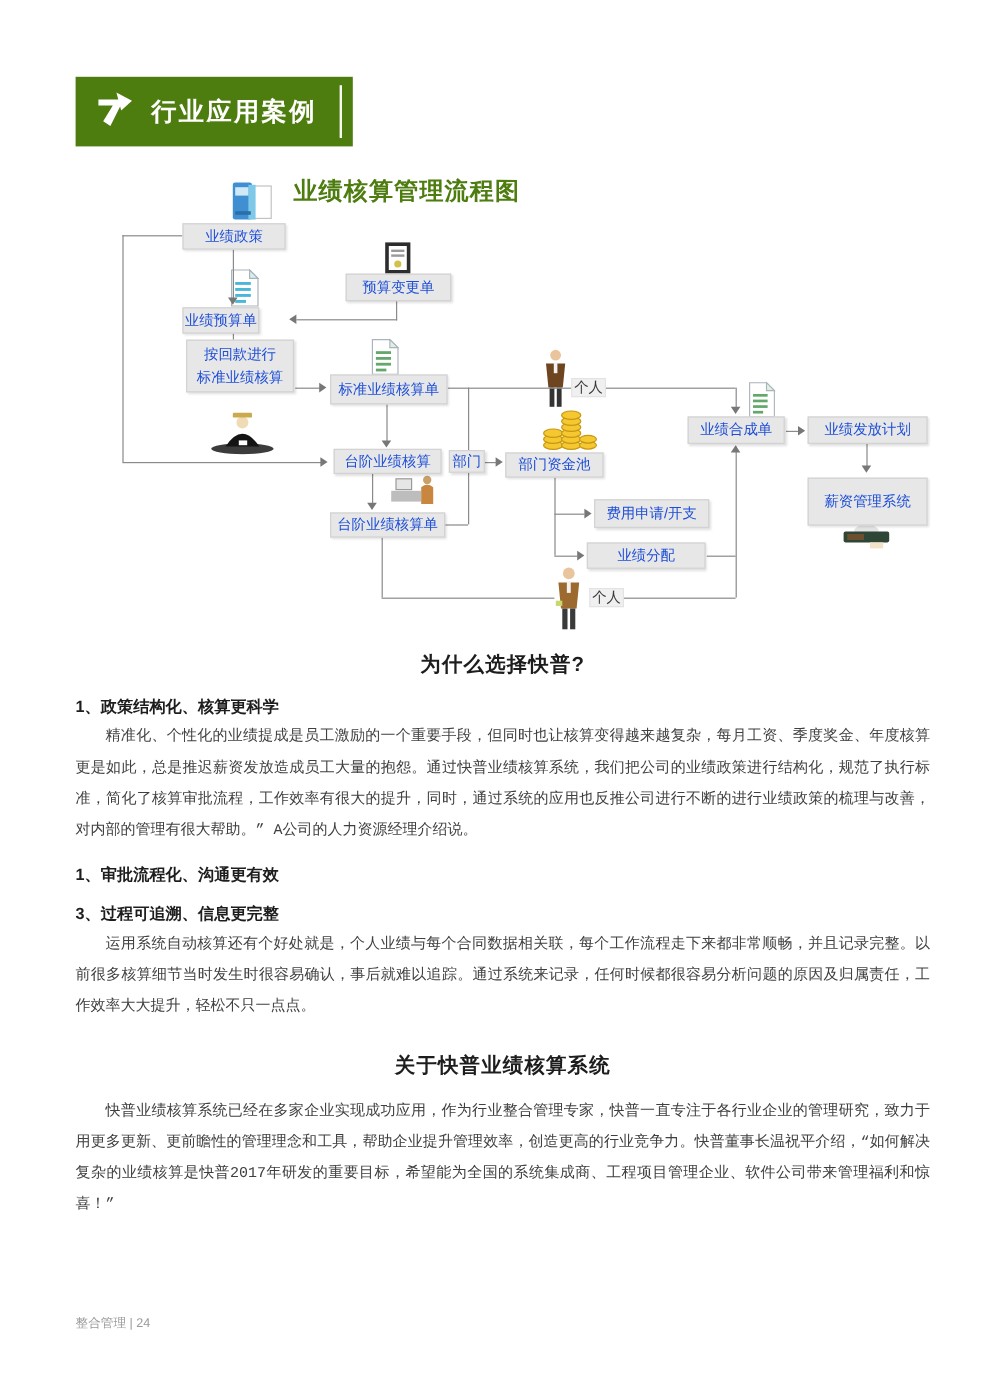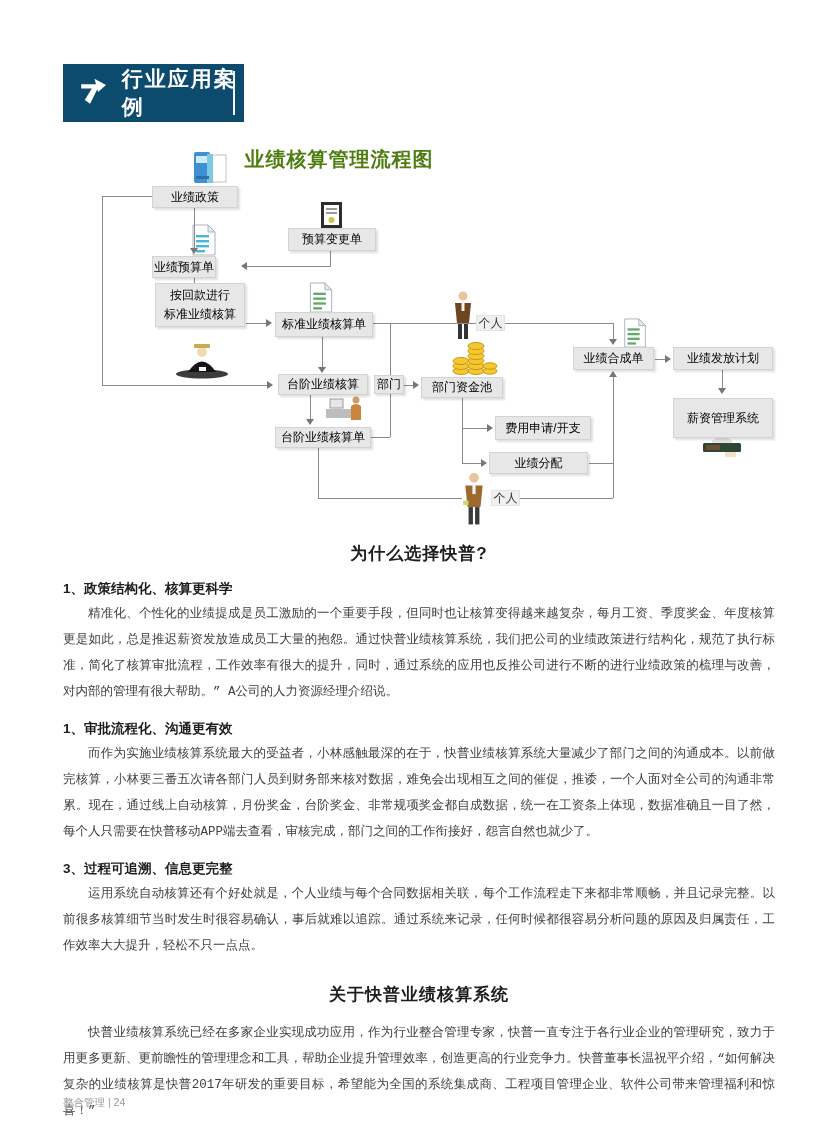--- a/index.html
+++ b/index.html
@@ -2,28 +2,28 @@
 <html><head>
 <meta charset="utf-8">
 <style>
   html,body{margin:0;padding:0;}
   body{
     width:837px;height:1146px;position:relative;background:#ffffff;
     font-family:"Liberation Sans","DejaVu Sans",sans-serif;
     -webkit-font-smoothing:antialiased;
   }
   
-  #badge{position:absolute;left:63px;top:64px;width:181px;height:58px;background:#0c4a6e;display:flex;align-items:center;}
+  #badge{position:absolute;left:63px;top:64px;width:231px;height:58px;background:#4d7c0f;display:flex;align-items:center;}
   #badge .sep{position:absolute;right:9px;top:7px;bottom:7px;width:2px;background:rgba(255,255,255,.95);}
   #badge .lbl{color:#fff;font-size:21px;font-weight:bold;letter-spacing:2px;margin-left:13px;}
   #badge svg{margin-left:12px;display:block;}
   
   .fc-title{position:absolute;left:0;top:146px;width:678px;text-align:center;font-size:20px;font-weight:bold;color:#4d7c0f;letter-spacing:1px;}
   .node{position:absolute;background:#e7e7e7;border:1px solid #d3d3d3;box-shadow:1.5px 1.5px 2px rgba(0,0,0,.13);
-        display:flex;align-items:center;justify-content:center;font-size:12px;color:#000000;
+        display:flex;align-items:center;justify-content:center;font-size:12px;color:#1d4ed8;
         text-align:center;white-space:pre-line;line-height:1.55;box-sizing:border-box;}
   .mini{position:absolute;background:#f0f0f0;border:1px solid #e3e3e3;display:flex;align-items:center;justify-content:center;
         font-size:12px;color:#3a3a3a;box-sizing:border-box;}
   .ln{position:absolute;background:#8a8a8a;}
   .ar{position:absolute;width:0;height:0;}
   .ar.r{border-top:4px solid transparent;border-bottom:4px solid transparent;border-left:6px solid #777;}
   .ar.l{border-top:4px solid transparent;border-bottom:4px solid transparent;border-right:6px solid #777;}
   .ar.d{border-left:4px solid transparent;border-right:4px solid transparent;border-top:6px solid #777;}
   .ar.u{border-left:4px solid transparent;border-right:4px solid transparent;border-bottom:6px solid #777;}
   .ic{position:absolute;}
@@ -224,21 +224,20 @@
   <div class="mini" style="left:491px;top:490px;width:29px;height:16px">个人</div>
 </div>
 
 <div id="content">
   <div class="h-center">为什么选择快普?</div>
 
   <div class="h-sub">1、政策结构化、核算更科学</div>
   <p class="para">精准化、个性化的业绩提成是员工激励的一个重要手段，但同时也让核算变得越来越复杂，每月工资、季度奖金、年度核算更是如此，总是推迟薪资发放造成员工大量的抱怨。通过快普业绩核算系统，我们把公司的业绩政策进行结构化，规范了执行标准，简化了核算审批流程，工作效率有很大的提升，同时，通过系统的应用也反推公司进行不断的进行业绩政策的梳理与改善，对内部的管理有很大帮助。” A公司的人力资源经理介绍说。</p>
 
   <div class="h-sub">1、审批流程化、沟通更有效</div>
-  <p class="para">而作为实施业绩核算系统最大的受益者，小林感触最深的在于，快普业绩核算系统大量减少了部门之间的沟通成本。以前做完核算，小林要三番五次请各部门人员到财务部来核对数据，难免会出现相互之间的催促，推诿，一个人面对全公司的沟通非常累。现在，通过线上自动核算，月份奖金，台阶奖金、非常规项奖金都自成数据，统一在工资条上体现，数据准确且一目了然，每个人只需要在快普移动APP端去查看，审核完成，部门之间的工作衔接好，怨言自然也就少了。</p>
 
   <div class="h-sub">3、过程可追溯、信息更完整</div>
   <p class="para">运用系统自动核算还有个好处就是，个人业绩与每个合同数据相关联，每个工作流程走下来都非常顺畅，并且记录完整。以前很多核算细节当时发生时很容易确认，事后就难以追踪。通过系统来记录，任何时候都很容易分析问题的原因及归属责任，工作效率大大提升，轻松不只一点点。</p>
 
   <div class="h-center" id="about-title">关于快普业绩核算系统</div>
   <p class="para">快普业绩核算系统已经在多家企业实现成功应用，作为行业整合管理专家，快普一直专注于各行业企业的管理研究，致力于用更多更新、更前瞻性的管理理念和工具，帮助企业提升管理效率，创造更高的行业竞争力。快普董事长温祝平介绍，“如何解决复杂的业绩核算是快普2017年研发的重要目标，希望能为全国的系统集成商、工程项目管理企业、软件公司带来管理福利和惊喜！”</p>
 </div>
 
 <div id="footer">整合管理 | 24</div>
 

